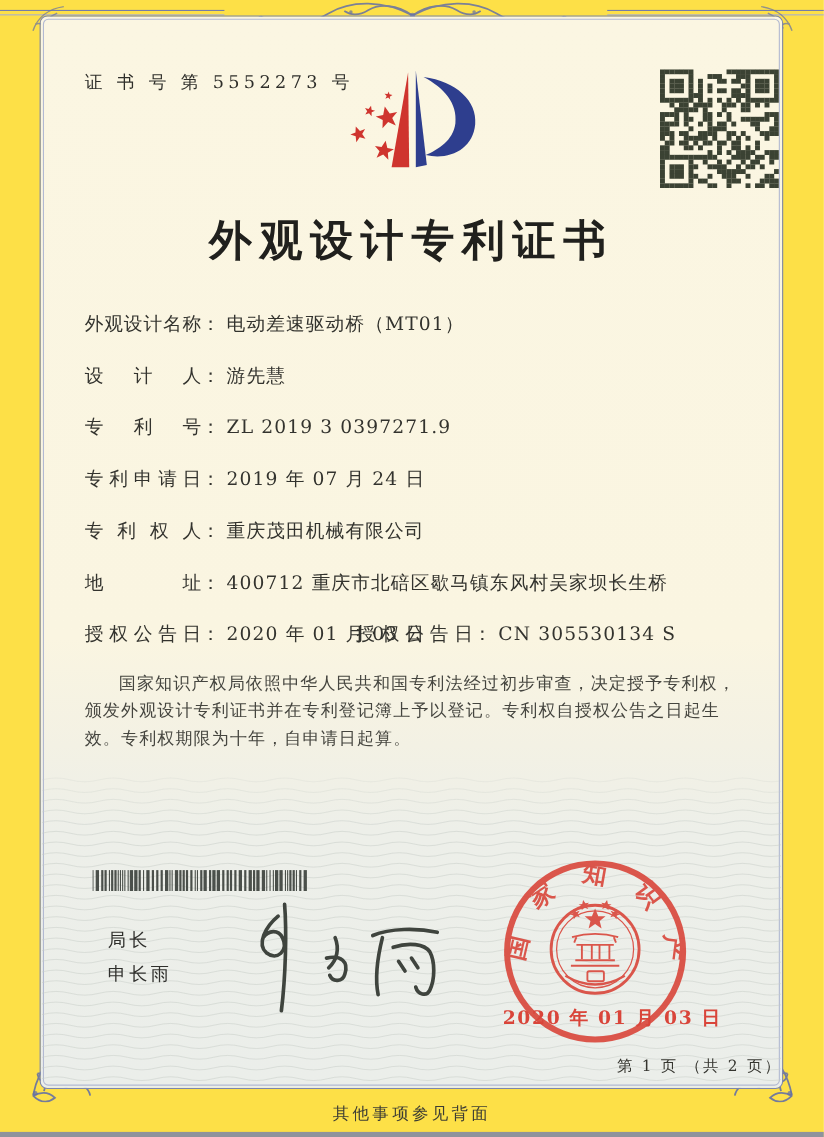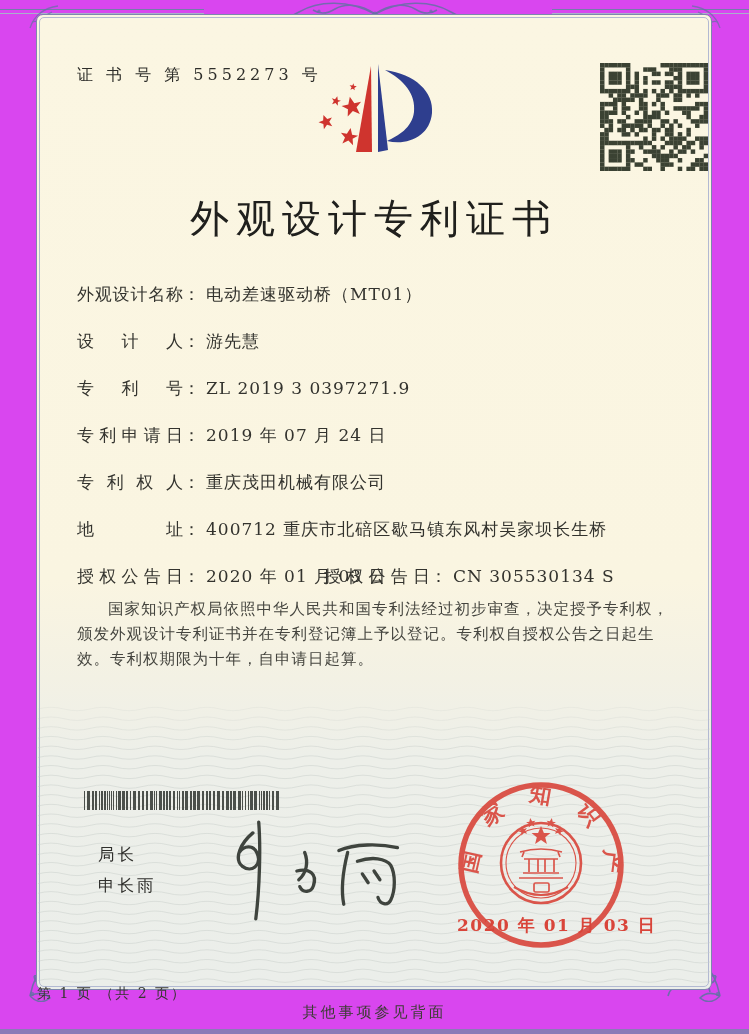--- a/index.html
+++ b/index.html
@@ -1,18 +1,18 @@
 <!DOCTYPE html>
 <html style="--accent_red: #cf342e; --logo_blue: #2e3e8e; --border_blue: #7b85ad; --seal_red: #d9453a; --qr_dark: #3b4233; --bar_dark: #4b504b; --signature_ink: #3f443e; --ornament_blue: #6570a5;"><head>
 <meta charset="utf-8">
 <style>
   html,body{margin:0;padding:0;}
   .page{
     position:relative;width:749px;height:1034px;overflow:hidden;
-    background:#d946ef;
+    background:#fde047;
     font-family:"DejaVu Serif","Liberation Serif",serif;
     color:#2b2b28;
   }
   
   .topline{position:absolute;top:9px;height:3px;border-top:1.5px solid #737da9;border-bottom:1px solid #a9b0cb;}
   .topline.left{left:0;width:204px;}
   .topline.right{left:552px;width:197px;}
   .bottom-strip{position:absolute;left:0;bottom:0;width:749px;height:5px;background:var(--border_blue,#7b85ad);opacity:.85;}
 
   
@@ -27,46 +27,46 @@
     border:1px solid #b2b9d2;border-radius:5px;pointer-events:none;
   }
   .waves{position:absolute;left:1px;top:690px;width:672px;height:284px;overflow:hidden;}
 
   .cert-number{position:absolute;left:40px;top:50px;font-size:16px;letter-spacing:4px;color:#2e2e2a;}
   .logo{position:absolute;left:264px;top:36px;width:150px;height:118px;}
   .qr{position:absolute;left:563px;top:48px;width:108px;height:108px;}
 
   .title{
     position:absolute;left:0;top:177px;width:100%;text-align:center;
-    font-size:39px;font-weight:400;letter-spacing:7px;color:#20201d;
+    font-size:39px;font-weight:700;letter-spacing:7px;color:#20201d;
   }
 
   .fields{position:absolute;left:40px;top:268px;width:600px;font-size:17px;color:#33332e;}
   .frow{position:absolute;left:0;white-space:nowrap;}
   .flabel{display:inline-block;width:106px;text-align:justify;text-align-last:justify;vertical-align:top;}
   .colon{display:inline-block;margin-right:6px;}
   .fvalue{letter-spacing:1px;}
   .frow.second{left:247px;}
 
   .paras{position:absolute;left:40px;top:582px;width:596px;font-size:15.5px;line-height:25px;letter-spacing:1px;color:#45453f;}
-  .paras p{margin:0 0 3px 0;text-indent:2em;}
+  .paras p{margin:12px 0 3px 0;text-indent:2em;}
 
   .barcode{position:absolute;left:47px;top:776px;width:200px;height:19px;}
 
   .signer{position:absolute;left:50px;top:829px;font-size:16.5px;letter-spacing:3px;color:#2f2f2c;margin-left:11px;}
   .signer .name{position:absolute;left:0;top:31px;white-space:nowrap;}
   .signature{position:absolute;left:167px;top:802px;width:215px;height:108px;}
 
   .seal{position:absolute;left:417px;top:764px;width:175px;height:172px;}
   .seal-date{
     position:absolute;left:420px;top:899px;width:176px;text-align:center;
     font-size:17px;letter-spacing:1.5px;color:var(--seal_red,#d9453a);font-weight:600;white-space:nowrap;
   }
 
-  .page-info{position:absolute;left:0;top:970px;width:100%;text-align:left;font-size:14px;letter-spacing:2px;color:#35352f;}
+  .page-info{position:absolute;left:0;top:946px;width:100%;text-align:right;font-size:14px;letter-spacing:2px;color:#35352f;}
   .back-note{position:absolute;left:0;top:1003px;width:100%;text-align:center;font-size:15px;letter-spacing:3px;color:#3c3c34;}
 
   .ornament{position:absolute;pointer-events:none;}
   .orn-top-center{left:199px;top:0px;width:352px;height:34px;}
   .orn-corner-bl{left:20px;top:942px;width:64px;height:60px;}
   .orn-corner-br{left:666px;top:942px;width:64px;height:60px;transform:scaleX(-1);}
   .orn-corner-tl{left:22px;top:2px;width:40px;height:30px;}
   .orn-corner-tr{left:688px;top:2px;width:40px;height:30px;transform:scaleX(-1);}
 </style>
 </head>

